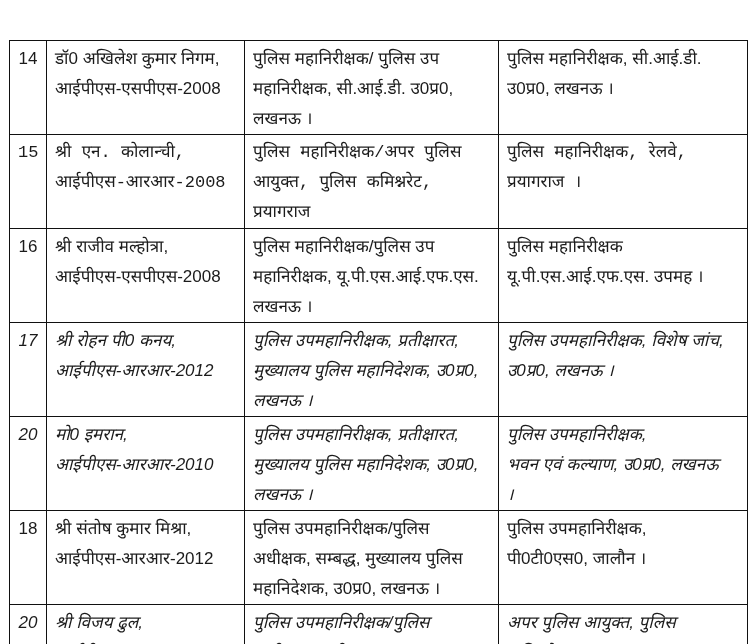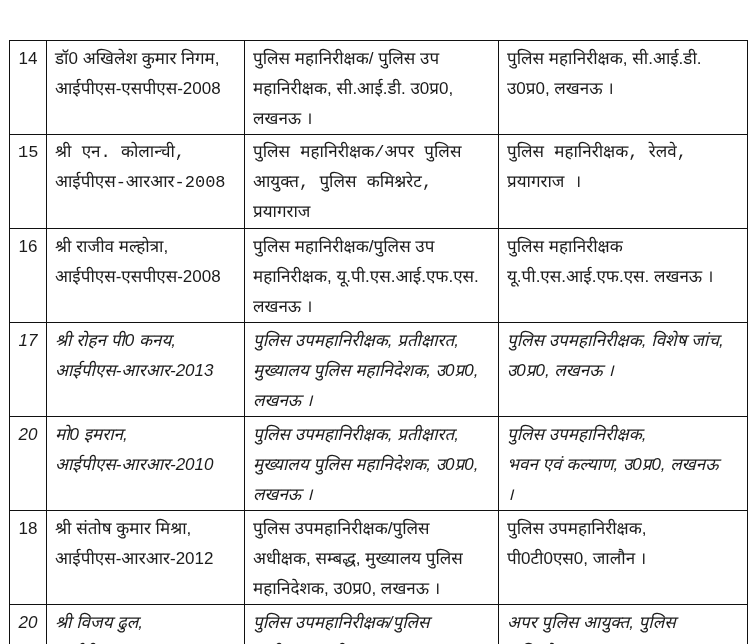--- a/index.html
+++ b/index.html
@@ -78,26 +78,26 @@
 प्रयागराज ।</td>
       </tr>
       <tr class="h3">
         <td class="sn">16</td>
         <td>श्री राजीव मल्होत्रा,
 आईपीएस-एसपीएस-2008</td>
         <td>पुलिस महानिरीक्षक/पुलिस उप
 महानिरीक्षक, यू.पी.एस.आई.एफ.एस.
 लखनऊ ।</td>
         <td>पुलिस महानिरीक्षक
-यू.पी.एस.आई.एफ.एस. लखनऊ ।</td>
+यू.पी.एस.आई.एफ.एस. उपमह ।</td>
       </tr>
       <tr class="h3b">
         <td class="sn">17</td>
         <td>श्री रोहन पी0 कनय,
-आईपीएस-आरआर-2013</td>
+आईपीएस-आरआर-2012</td>
         <td>पुलिस उपमहानिरीक्षक, प्रतीक्षारत,
 मुख्यालय पुलिस महानिदेशक, उ0प्र0,
 लखनऊ ।</td>
         <td>पुलिस उपमहानिरीक्षक, विशेष जांच,
 उ0प्र0, लखनऊ ।</td>
       </tr>
       <tr class="h3b">
         <td class="sn">20</td>
         <td>मो0 इमरान,
 आईपीएस-आरआर-2010</td>

